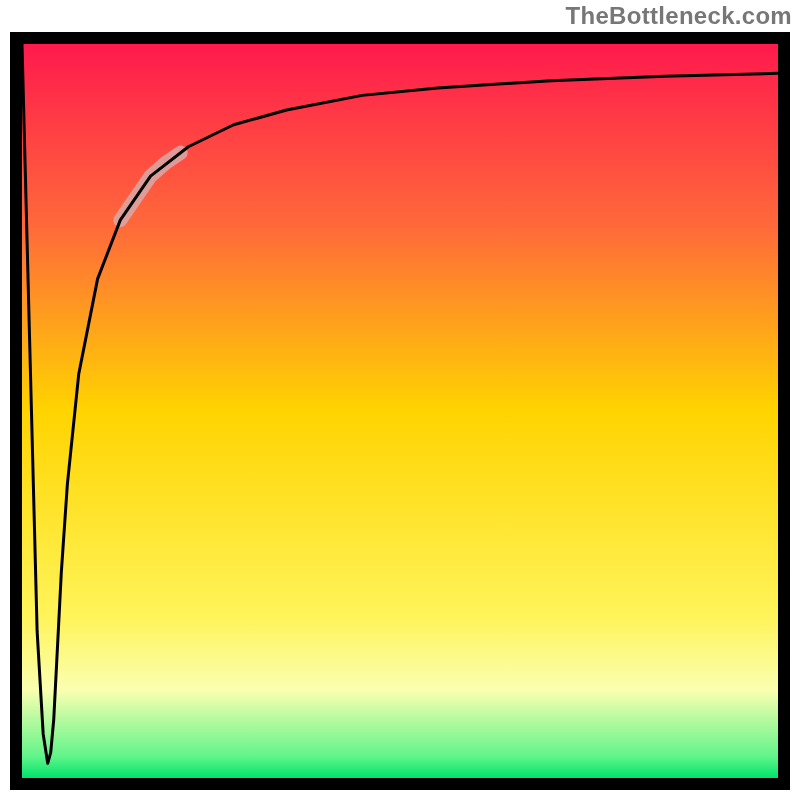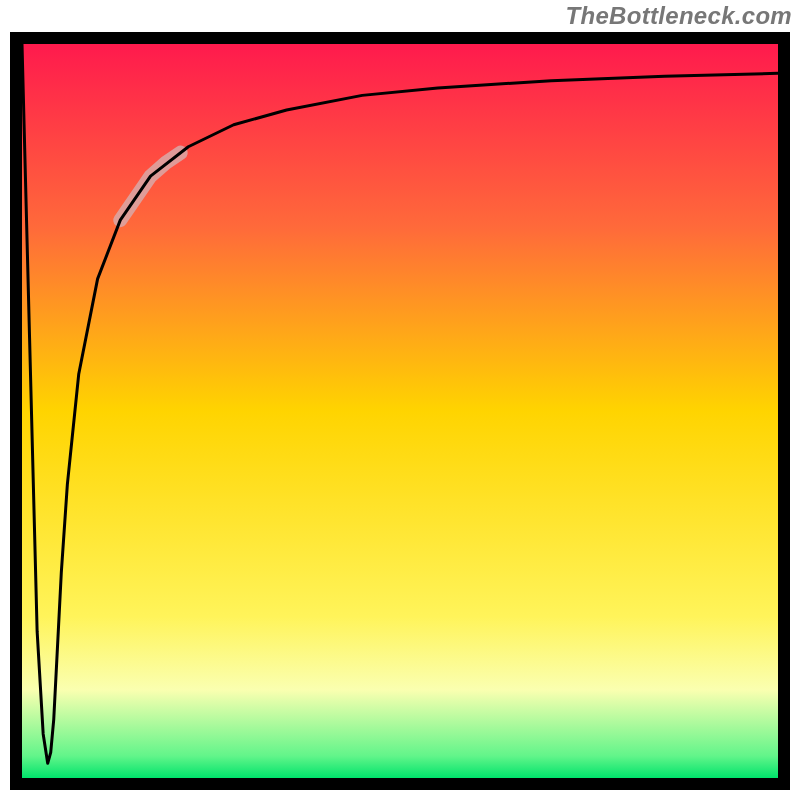--- a/index.html
+++ b/index.html
@@ -7,21 +7,20 @@
     padding: 0;
     width: 800px;
     height: 800px;
     background: #ffffff;
     font-family: Arial, Helvetica, sans-serif;
   }
   .canvas {
     position: relative;
     width: 800px;
     height: 632px;
-    font-style: italic;
   }
   .watermark {
     position: absolute;
     top: 2px;
     right: 8px;
     font-size: 24px;
     font-weight: 600;
     color: #777777;
     letter-spacing: 0.3px;
     z-index: 30;

